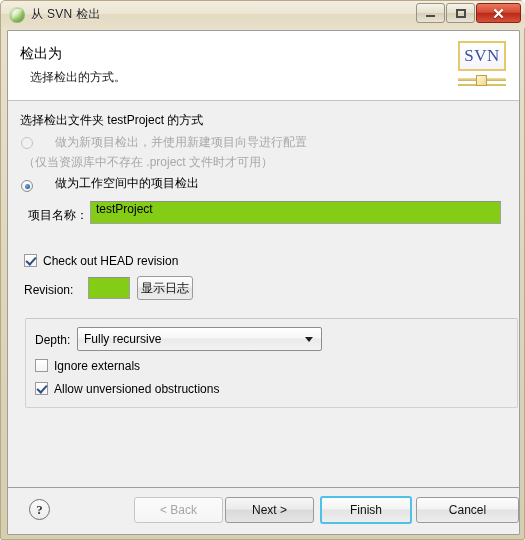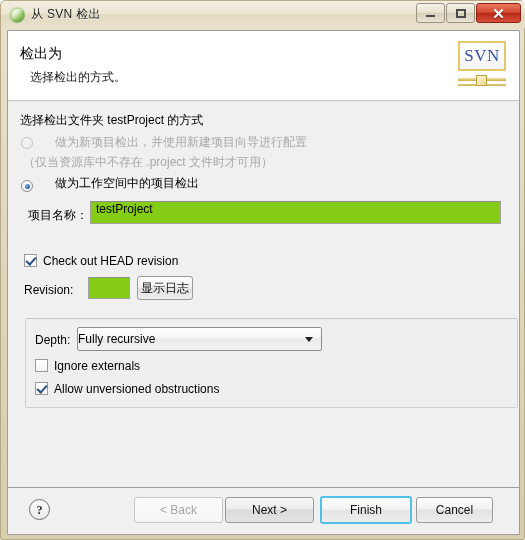--- a/index.html
+++ b/index.html
@@ -332,20 +332,21 @@
   .combo {
     position: absolute;
     box-sizing: border-box;
     border: 1px solid #8d8d8d;
     border-radius: 2px;
     background: linear-gradient(to bottom, #ffffff 0%, #f7f7f7 45%, #eaeaea 50%, #f3f3f3 100%);
     display: flex;
     align-items: center;
     font-size: 12px;
     color: #000;
+    padding-left: 6px;
   }
   .combo-arrow {
     position: absolute;
     right: 8px;
     top: 50%;
     margin-top: -2px;
     width: 0; height: 0;
     border-left: 4px solid transparent;
     border-right: 4px solid transparent;
     border-top: 5px solid #1f1f1f;
@@ -479,19 +480,19 @@
       </div>
 
       <div class="btn grayish" style="left:217px; top:9px; width:89px; height:26px;">
         <span>Next &gt;</span>
       </div>
 
       <div class="btn default-btn" style="left:312px; top:8px; width:92px; height:28px;">
         <span>Finish</span>
       </div>
 
-      <div class="btn" style="left:408px; top:9px; width:77px; height:26px;">
+      <div class="btn" style="left:408px; top:9px; width:103px; height:26px;">
         <span>Cancel</span>
       </div>
     </div>
 
   </div>
 </div>
 
 </body></html>

